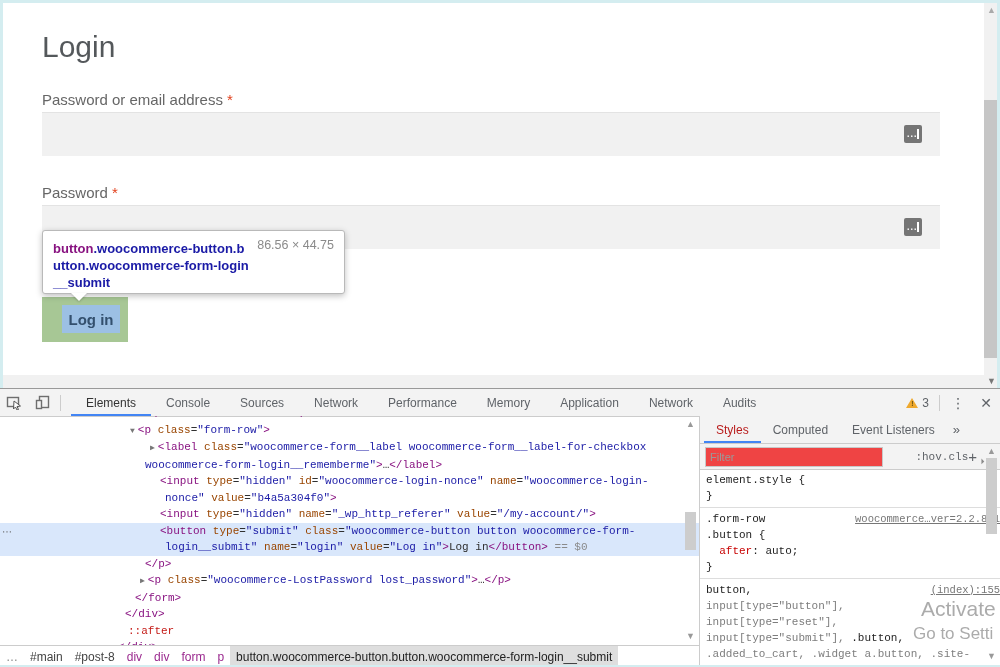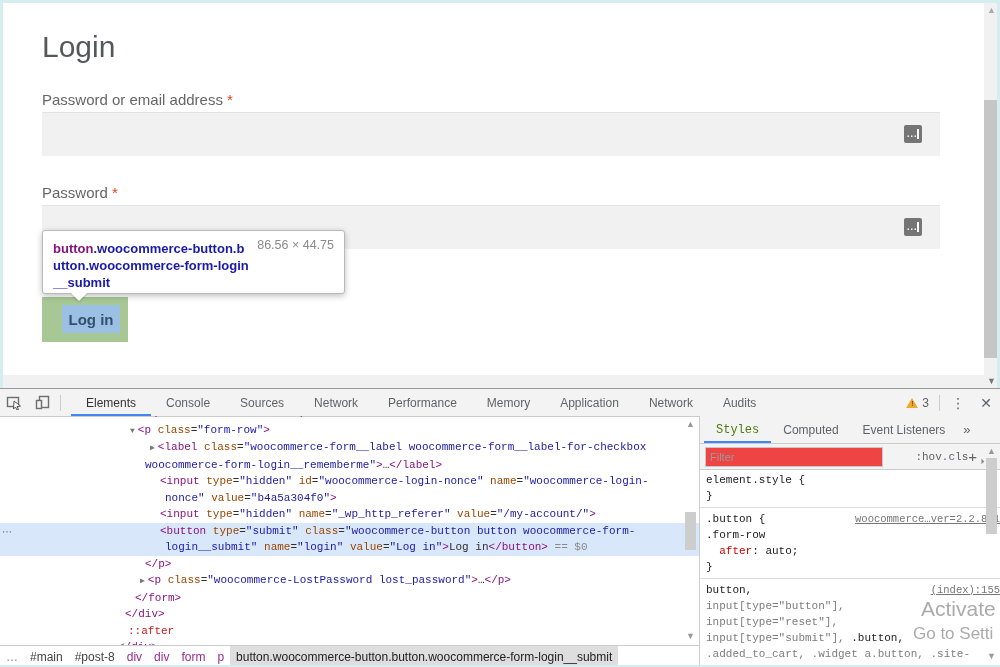--- a/index.html
+++ b/index.html
@@ -84,21 +84,21 @@
   .crumb{display:flex;align-items:center;padding:0 6px;cursor:pointer;white-space:nowrap;}
   .cr-dim{color:#888;}
   .cr-id{color:#444;}
   .cr-tag{color:#9b2a8f;}
   .cr-sel{color:#222;background:#dedede;}
 
   
   .dt-rightpane{flex:1;position:relative;overflow:hidden;}
   .st-tabs{height:27px;background:#f3f3f3;border-bottom:1px solid #ccc;display:flex;align-items:center;padding-left:4px;}
   .st-tab{padding:0 12px;height:27px;display:flex;align-items:center;font-size:12px;color:#5f6368;cursor:pointer;}
-  .st-tab.active{color:#4d7c0f;box-shadow:inset 0 -2px 0 #4285f4;font-family:Liberation Mono, monospace;}
+  .st-tab.active{color:#b91c1c;box-shadow:inset 0 -2px 0 #4285f4;}
   .st-more{font-size:13px;color:#5f6368;padding:0 6px;cursor:pointer;}
   .st-toolbar{height:25px;background:#f3f3f3;border-bottom:1px solid #ccc;display:flex;align-items:center;padding:0 5px;gap:8px;}
   .st-filter{width:168px;height:16px;border:1px solid #c8c8c8;background:#ef4444;font-size:11px;padding:1px 4px;color:#333;}
   .st-filter::placeholder{color:#9a9a9a;}
   .st-tglgroup{margin-left:auto;display:flex;align-items:center;gap:0;padding-right:18px;}
   .st-tgl{font-size:11px;color:#5f6368;font-family:"Liberation Mono","DejaVu Sans Mono",monospace;cursor:pointer;}
   .st-plus{font-size:15px;color:#5f6368;position:relative;cursor:pointer;}
   .st-plus::after{content:"";position:absolute;right:-5px;bottom:1px;border-left:4px solid transparent;border-top:4px solid transparent;border-bottom:4px solid #8a8a8a;transform:rotate(-45deg);}
   .st-content{position:absolute;left:0;top:53px;right:0;bottom:0;overflow:hidden;
               font-family:"Liberation Mono","DejaVu Sans Mono",monospace;font-size:11px;line-height:16px;}
@@ -242,22 +242,22 @@
             <span class="st-plus">+</span>
           </span>
         </div>
         <div class="st-content" id="st-content">
             <div class="st-section">
               <div class="st-line"><span class="sl-m">element.style {</span></div>
               <div class="st-line"><span class="sl-m">}</span></div>
             </div>
             <div class="st-section">
               <span class="srcline">woocommerce…ver=2.2.8:1</span>
+              <div class="st-line"><span class="sl-m">.form-row</span></div>
               <div class="st-line"><span class="sl-m">.button {</span></div>
-              <div class="st-line"><span class="sl-m">.form-row</span></div>
               <div class="st-line"><span class="sl-m">  </span><span class="sl-prop">after</span><span class="sl-m">: auto;</span></div>
               <div class="st-line"><span class="sl-m">}</span></div>
             </div>
             <div class="st-section">
               <span class="srcline">(index):155</span>
               <div class="st-line"><span class="sl-m">button,</span></div>
               <div class="st-line"><span class="sl-u">input[type="button"],</span></div>
               <div class="st-line"><span class="sl-u">input[type="reset"],</span></div>
               <div class="st-line"><span class="sl-u">input[type="submit"],</span><span class="sl-m"> .button,</span></div>
               <div class="st-line"><span class="sl-u">.added_to_cart, .widget a.button, .site-</span></div>

